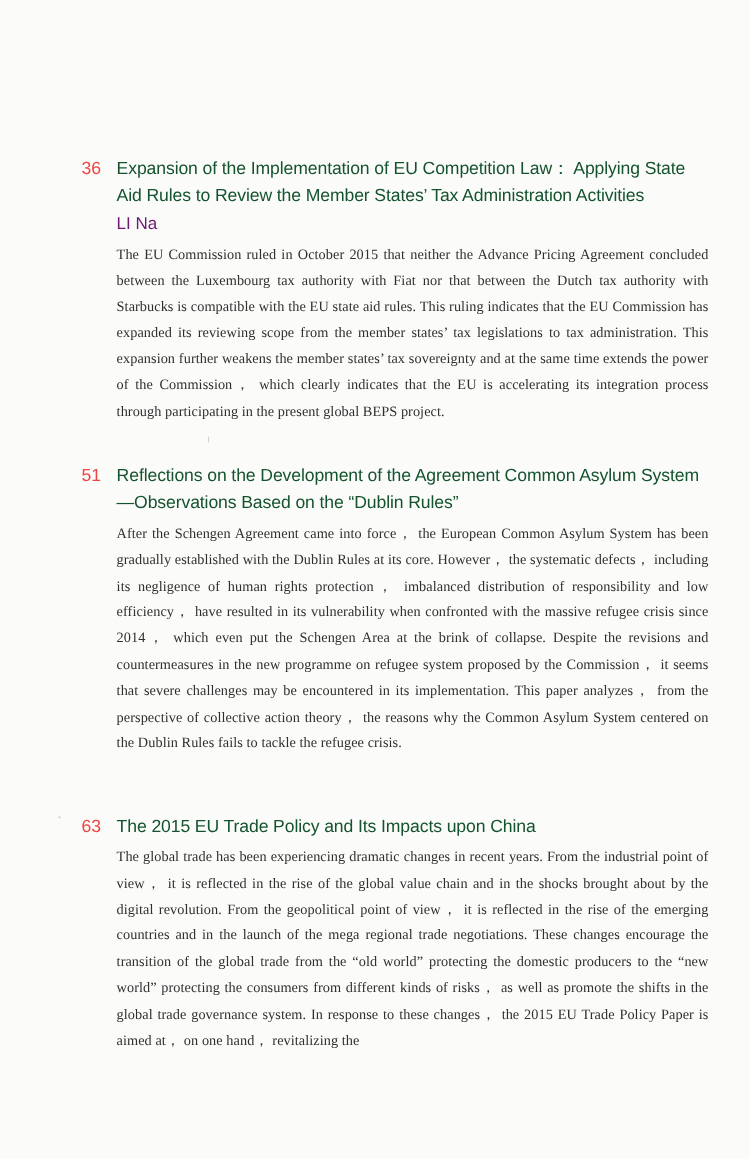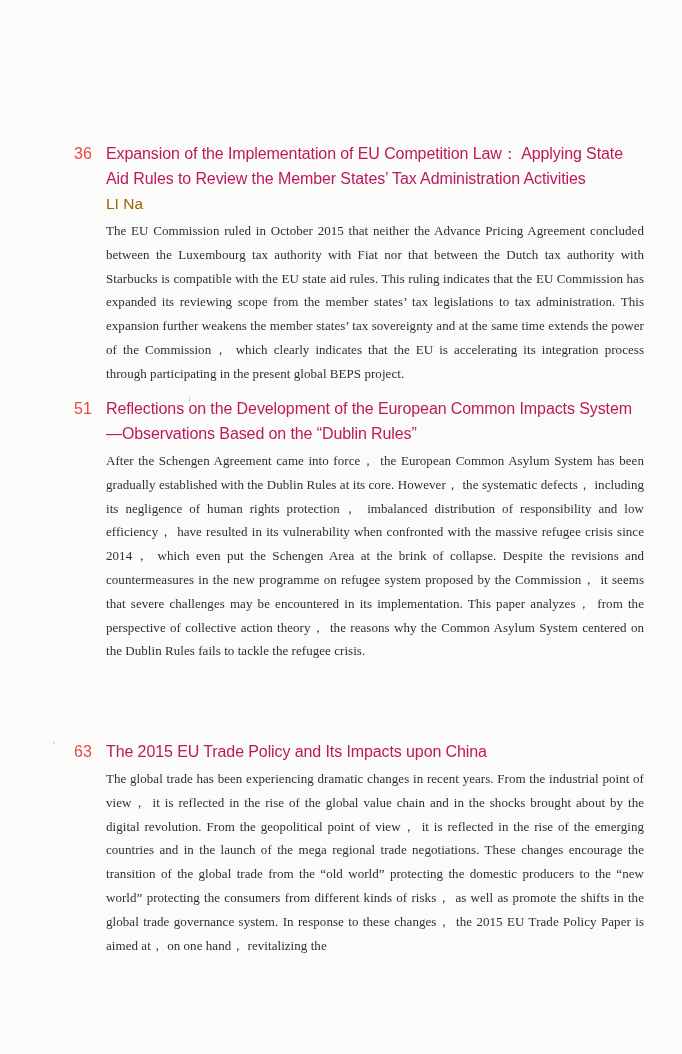--- a/index.html
+++ b/index.html
@@ -29,43 +29,43 @@
       top: 0;
       font-family: "Liberation Sans", sans-serif;
       font-size: 16px;
       line-height: 25px;
       color: #ef4444;
     }
     .entry-title {
       font-family: "Liberation Sans", sans-serif;
       font-size: 16px;
       line-height: 25px;
-      color: #be185d;
+      color: #14532d;
       letter-spacing: -0.1px;
     }
     .entry-author {
       font-family: "Liberation Sans", sans-serif;
       font-size: 15.5px;
       line-height: 24px;
-      color: #a16207;
+      color: #701a75;
       padding-left: 32px;
       margin-top: 1px;
     }
     .entry-abstract {
       font-family: Liberation Serif, serif;
       font-size: 13px;
       line-height: 23.8px;
       color: #2f2f2f;
       padding-left: 32px;
       text-align: justify;
       margin-top: 3px;
       letter-spacing: 0.05px;
     }
     #entry-1 { top: 141px; }
-    #entry-2 { top: 396px; }
+    #entry-2 { top: 420px; }
     #entry-3 { top: 739px; }
     .speck {
       position: absolute;
       width: 2px;
       height: 2px;
       background: #cfcfcf;
       border-radius: 50%;
     }
   </style>
 </head>
@@ -76,21 +76,21 @@
     <span class="entry-number">36</span>
     <div class="entry-title">Expansion of the Implementation of EU Competition Law： Applying State Aid Rules to Review the Member States’ Tax Administration Activities</div>
   </div>
   <div class="entry-author">LI Na</div>
   <div class="entry-abstract">The EU Commission ruled in October 2015 that neither the Advance Pricing Agreement concluded between the Luxembourg tax authority with Fiat nor that between the Dutch tax authority with Starbucks is compatible with the EU state aid rules. This ruling indicates that the EU Commission has expanded its reviewing scope from the member states’ tax legisla­tions to tax administration. This expansion further weakens the member states’ tax sover­eignty and at the same time extends the power of the Commission， which clearly indicates that the EU is accelerating its integration process through participating in the present global BEPS project.</div>
 </div>
 
 <div id="entry-2" class="entry">
   <div class="entry-head">
     <span class="entry-number">51</span>
-    <div class="entry-title">Reflections on the Development of the European Common Impacts System—Observations Based on the “Dublin Rules”</div>
+    <div class="entry-title">Reflections on the Development of the Agreement Common Asylum System—Observations Based on the “Dublin Rules”</div>
   </div>
   <div class="entry-abstract">After the Schengen Agreement came into force， the European Common Asylum System has been gradually established with the Dublin Rules at its core. However， the systematic de­fects， including its negligence of human rights protection， imbalanced distribution of re­sponsibility and low efficiency， have resulted in its vulnerability when confronted with the massive refugee crisis since 2014， which even put the Schengen Area at the brink of col­lapse. Despite the revisions and countermeasures in the new programme on refugee system proposed by the Commission， it seems that severe challenges may be encountered in its im­plementation. This paper analyzes， from the perspective of collective action theory， the rea­sons why the Common Asylum System centered on the Dublin Rules fails to tackle the refu­gee crisis.</div>
 </div>
 
 <div id="entry-3" class="entry">
   <div class="entry-head">
     <span class="entry-number">63</span>
     <div class="entry-title">The 2015 EU Trade Policy and Its Impacts upon China</div>
   </div>
   <div class="entry-abstract">The global trade has been experiencing dramatic changes in recent years. From the industri­al point of view， it is reflected in the rise of the global value chain and in the shocks brought about by the digital revolution. From the geopolitical point of view， it is reflected in the rise of the emerging countries and in the launch of the mega regional trade negotiations. These changes encourage the transition of the global trade from the “old world” protecting the domestic producers to the “new world” protecting the consumers from different kinds of risks， as well as promote the shifts in the global trade governance system. In response to these changes， the 2015 EU Trade Policy Paper is aimed at， on one hand， revitalizing the</div>

